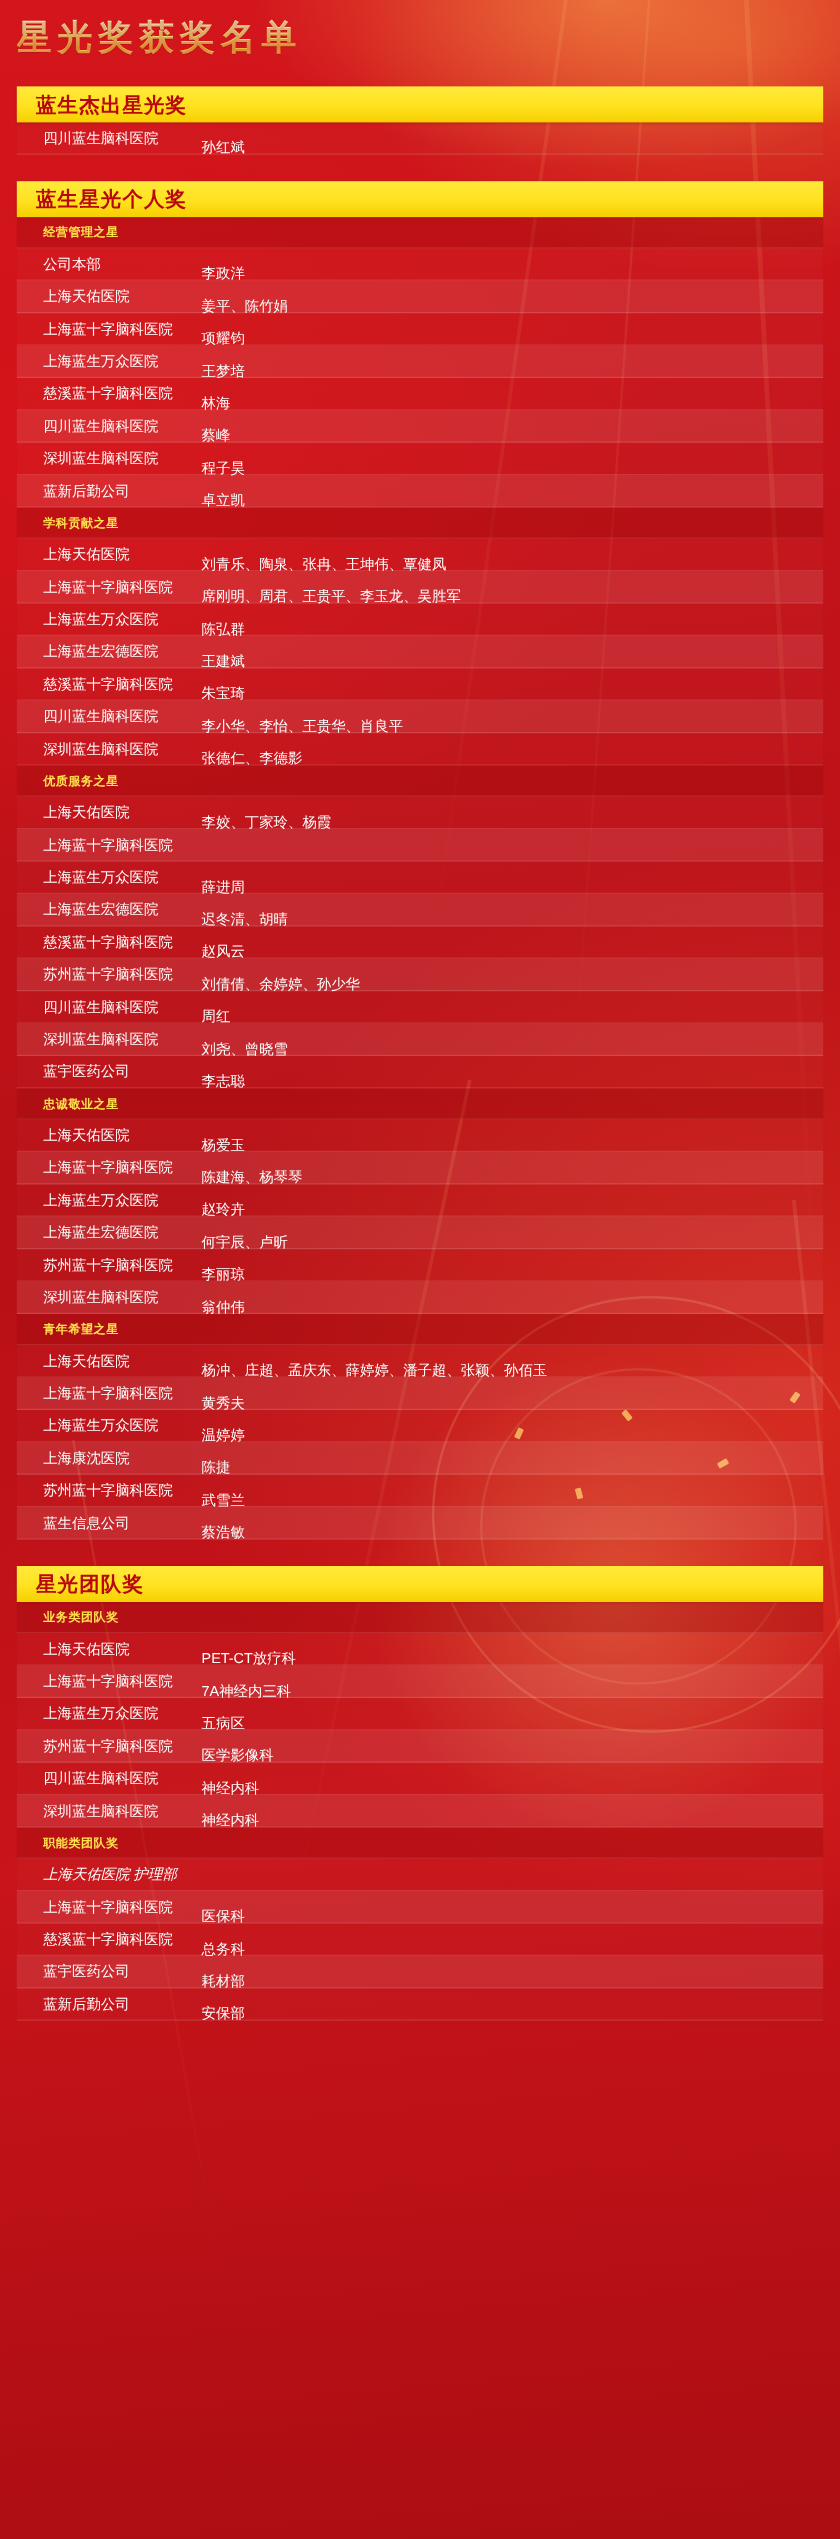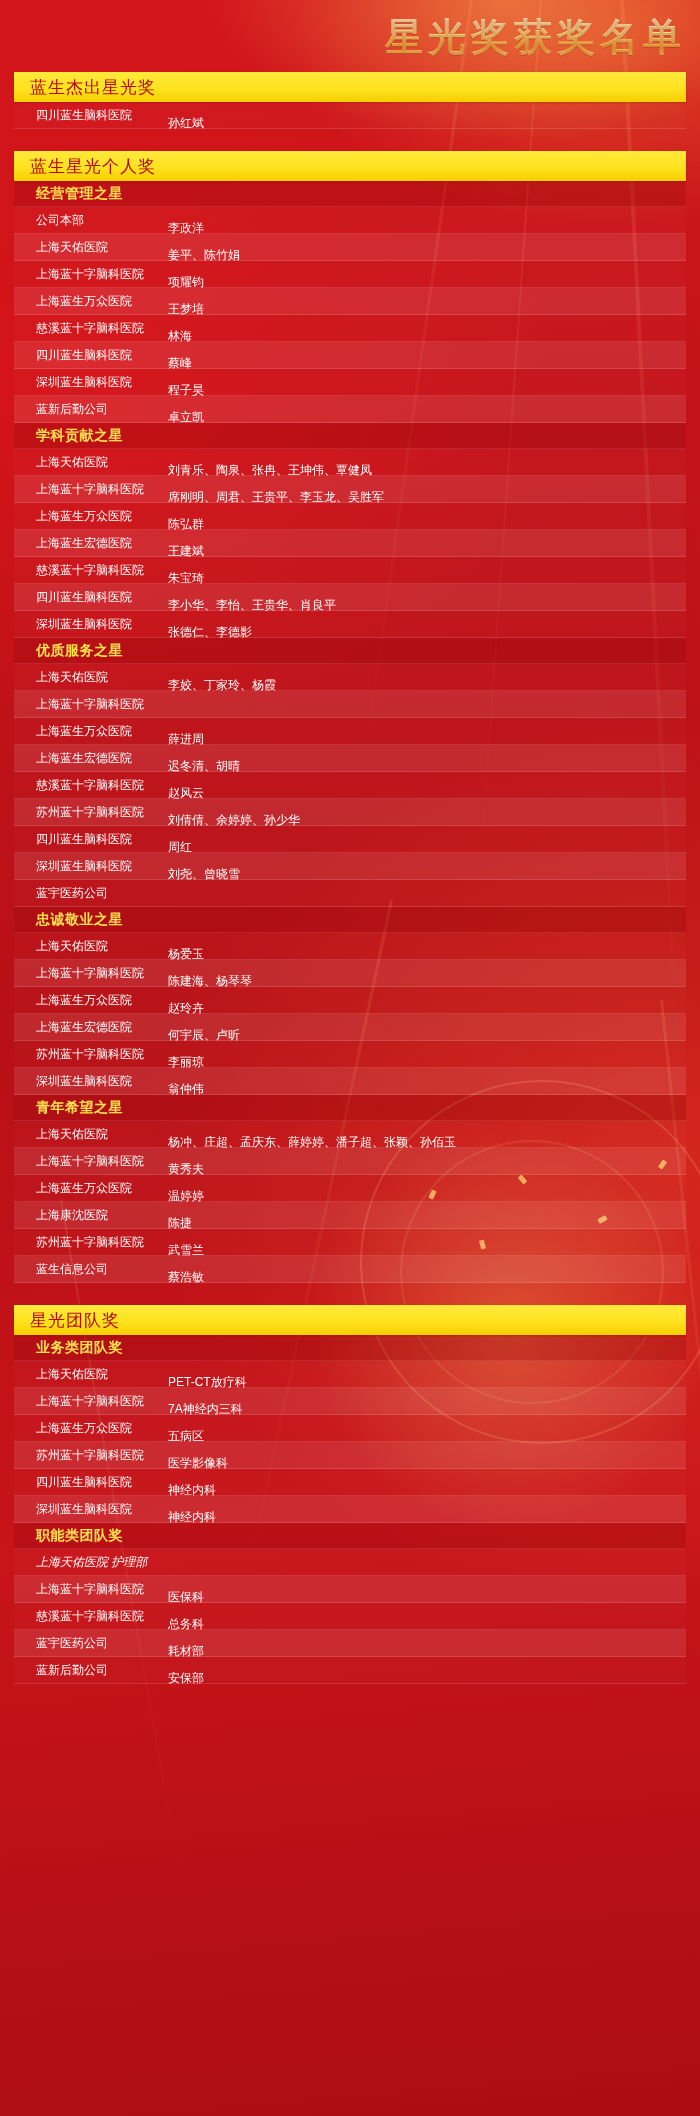--- a/index.html
+++ b/index.html
@@ -71,22 +71,22 @@
   }
 
   .title-wrap {
     position: relative;
     height: 54px;
     margin: 6px 0 10px 0;
   }
   .title {
     position: absolute;
     left: 0; right: 0; top: 6px;
-    text-align: right;
-    font-size: 38px;
+    text-align: left;
+    font-size: 29px;
     font-weight: bold;
     letter-spacing: 5px;
     color: #ffe9a8;
     background: linear-gradient(to bottom, #fff3c4 8%, #ffd978 45%, #f7b03a 70%, #ffe8a6 100%);
     -webkit-background-clip: text;
     background-clip: text;
     -webkit-text-fill-color: transparent;
     text-shadow: 0 1px 0 rgba(120,20,10,.25);
   }
 
@@ -96,36 +96,36 @@
     height: 30px;
     display: flex;
     align-items: center;
     margin-top: 12px;
     margin-bottom: 0;
     box-shadow: 0 1px 2px rgba(90,0,0,.25);
   }
   .banner span {
     color: #b8080e;
     font-size: 17px;
-    font-weight: normal;
+    font-weight: bold;
     letter-spacing: 1px;
     padding-left: 16px;
   }
 
   
   .subhead {
     height: 25px;
     display: flex;
     align-items: center;
     background: rgba(150,10,12,0.30);
     border-bottom: 1px solid rgba(255,255,255,0.10);
   }
   .subhead span {
     color: #ffe14d;
-    font-size: 14px;
+    font-size: 10px;
     font-weight: bold;
     padding-left: 22px;
     letter-spacing: .5px;
   }
 
   .rows { display: block; }
   .row {
     display: flex;
     align-items: center;
     height: 26px;
@@ -295,20 +295,21 @@
             <div class="row base">
               <div class="c1">四川蓝生脑科医院</div>
               <div class="c2">周红</div>
             </div>
             <div class="row alt">
               <div class="c1">深圳蓝生脑科医院</div>
               <div class="c2">刘尧、曾晓雪</div>
             </div>
             <div class="row base">
               <div class="c1">蓝宇医药公司</div>
+              <div class="c2">李志聪</div>
             </div>
           </div>
           <div class="subhead">
             <span>忠诚敬业之星</span>
           </div>
           <div class="rows">
             <div class="row base">
               <div class="c1">上海天佑医院</div>
               <div class="c2">杨爱玉</div>
             </div>

